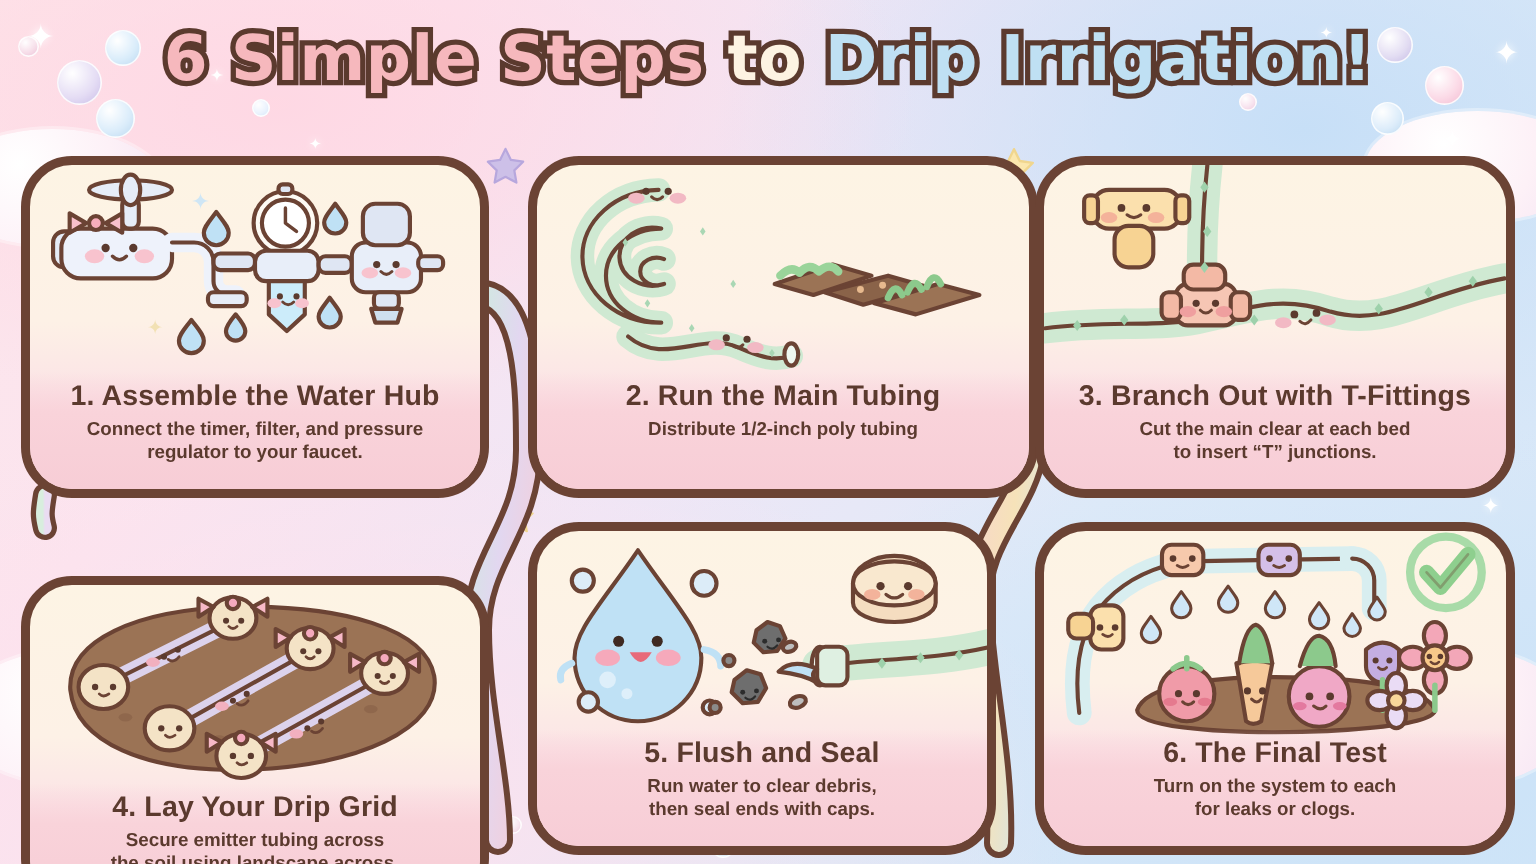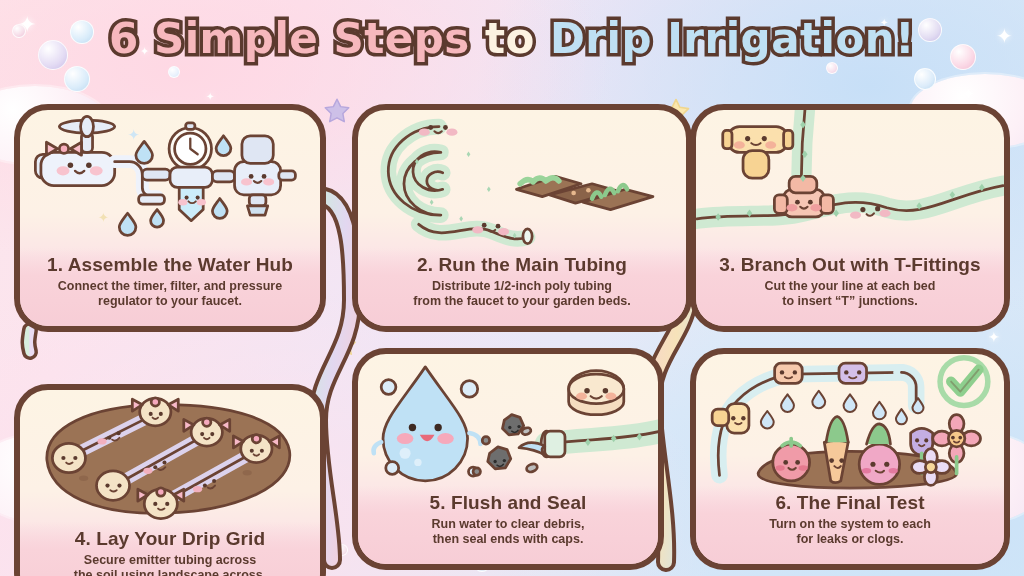--- a/index.html
+++ b/index.html
@@ -277,21 +277,20 @@
           <path d="M222,100 l46,-14 l30,8 l-46,14 z" fill="#9b7355"></path>
           <path d="M232,96 q5,-12 10,-2 M246,92 q5,-12 10,-2 M260,88 q5,-12 10,-2" stroke="#8cc98c" stroke-width="5"></path>
         </g>
       </g>
     </svg>
   </div>
   <div class="cap">
     <h3>2. Run the Main Tubing</h3>
     <p>
       <span>Distribute 1/2-inch poly tubing</span><br>
-      <span>from the faucet to your garden beds.</span>
     </p>
   </div>
 </div>
 
 <div class="panel" id="p3">
   <div class="art">
     <svg class="ill" viewBox="0 0 320 154">
       <g stroke="#6b4334" stroke-width="3" fill="none" stroke-linecap="round" stroke-linejoin="round">
 
         <path d="M-6,118 C40,112 80,118 110,110 C150,100 170,96 200,106 C240,118 270,92 326,82" stroke="#cfe9d2" stroke-width="22"></path>
@@ -342,21 +341,21 @@
           <path d="M106,16 l3,-4 3,4 -3,4z"></path>
             <path d="M108,48 l3,-4 3,4 -3,4z"></path>
           <path d="M106,74 l3,-4 3,4 -3,4z"></path>
         </g>
       </g>
     </svg>
   </div>
   <div class="cap">
     <h3>3. Branch Out with T-Fittings</h3>
     <p>
-      <span>Cut the your line at each bed</span><br>
+      <span>Cut the main clear at each bed</span><br>
       <span>to insert “T” junctions.</span>
     </p>
   </div>
 </div>
 
 <div class="panel" id="p4">
   <div class="art">
     <svg class="ill" viewBox="0 0 312 148">
       <g stroke="#6b4334" stroke-width="3" stroke-linejoin="round" stroke-linecap="round">
 

